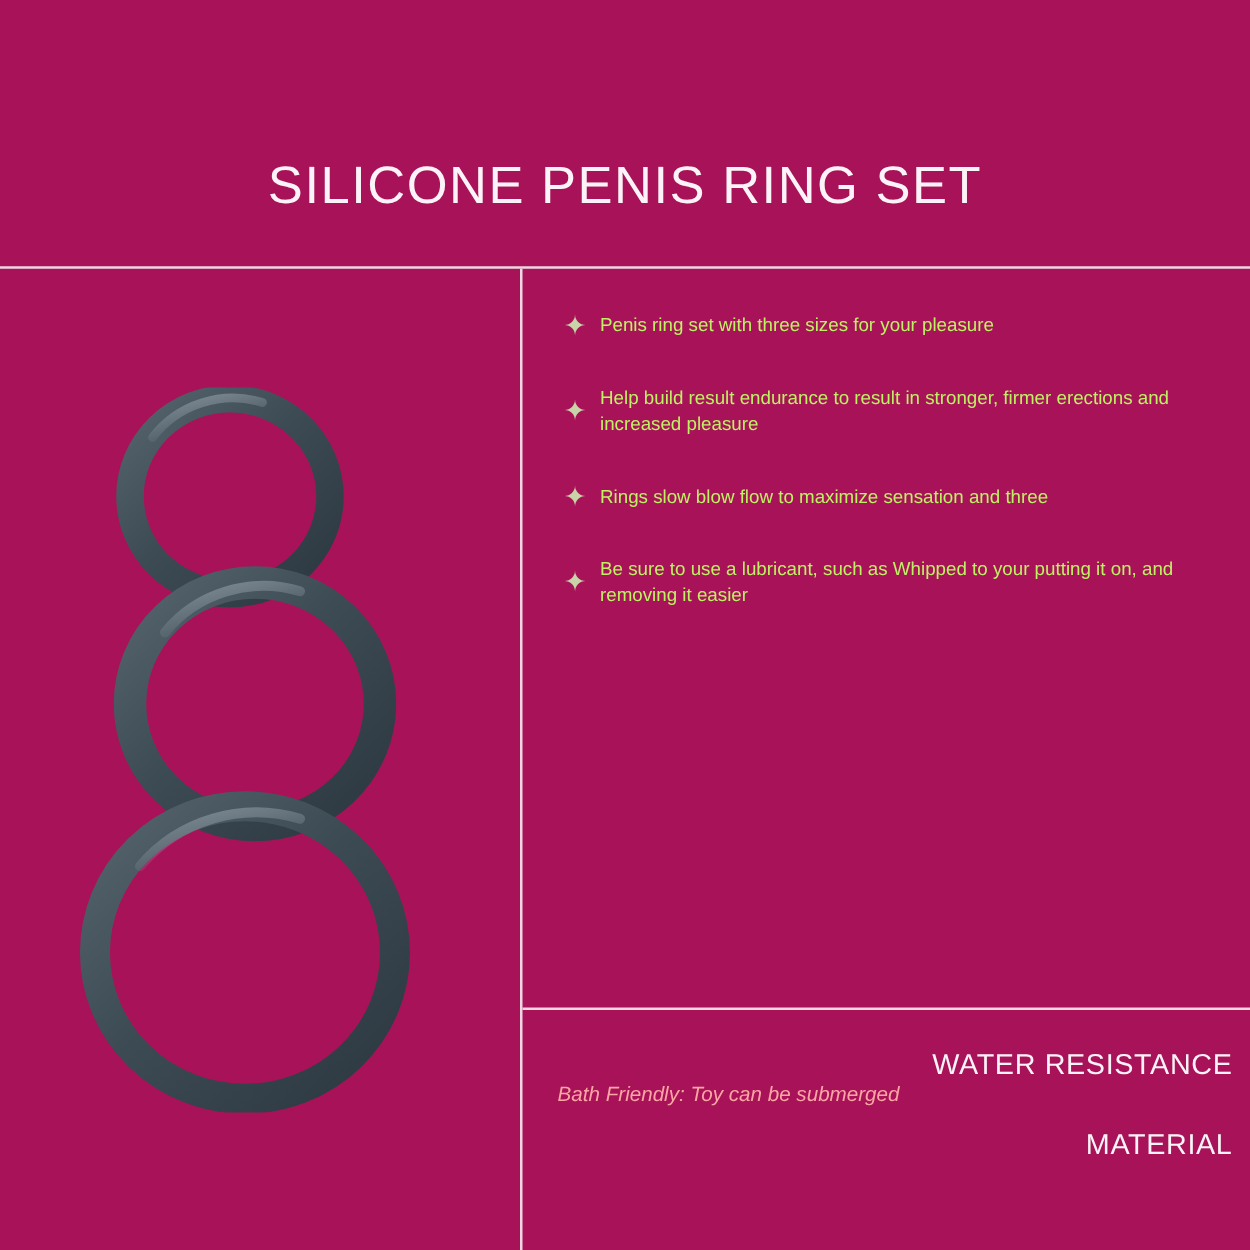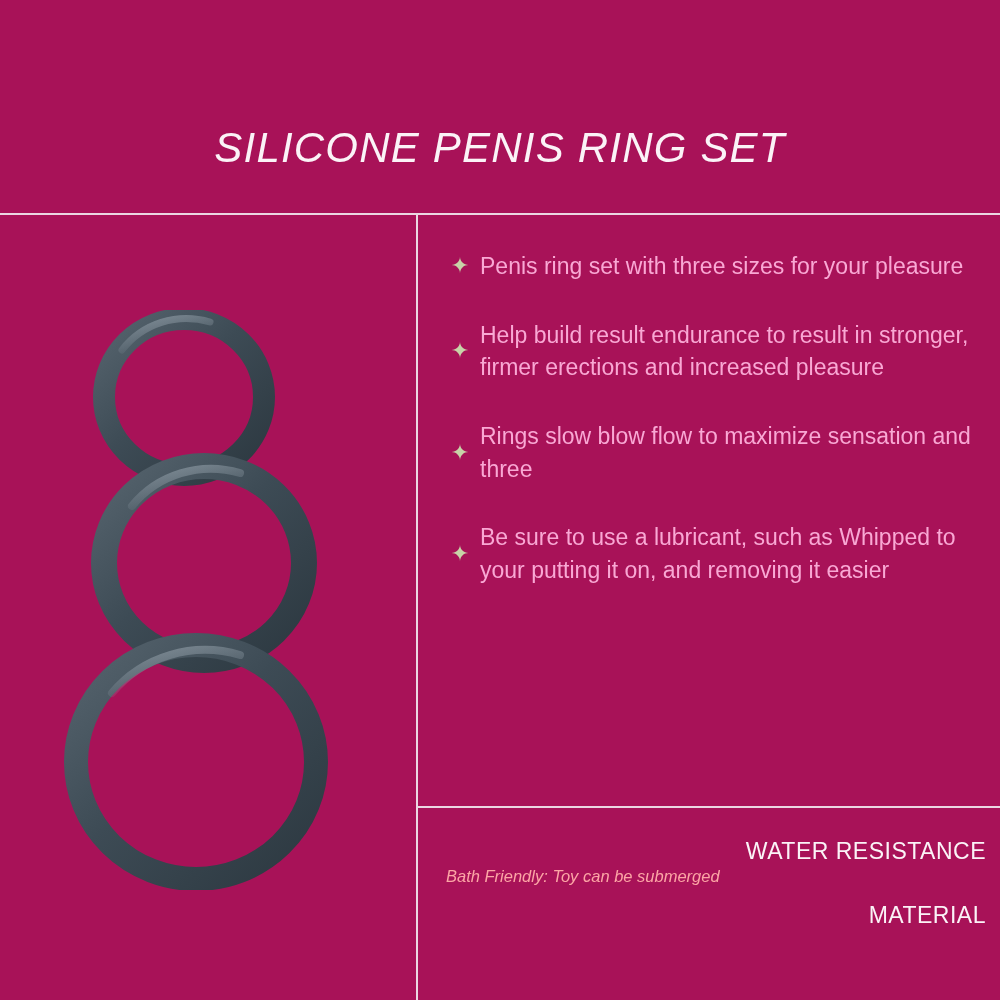--- a/index.html
+++ b/index.html
@@ -49,21 +49,20 @@
     position: absolute;
     top: 124px;
     left: 0;
     width: 1000px;
     text-align: center;
     color: #FBF3F7;
     font-size: 42px;
     letter-spacing: 1.2px;
     font-weight: 400;
     font-family: "Liberation Sans", sans-serif;
-    font-style: italic;
   }
   .rule-top {
     position: absolute;
     top: 213px;
     left: 0;
     width: 1000px;
     height: 2px;
     background: #EBD7E2;
   }
 
@@ -107,22 +106,22 @@
   .feature:last-child { margin-bottom: 0; }
   .bullet {
     flex: 0 0 40px;
     text-align: center;
     color: #C8D3A8;
     font-size: 22px;
     line-height: 1;
   }
   .feature-text {
     flex: 1 1 auto;
-    color: #f9a8d4;
-    font-size: 23px;
+    color: #bef264;
+    font-size: 15px;
     line-height: 1.42;
     font-family: "Liberation Sans", sans-serif;
   }
 
   
   .rule-specs {
     position: absolute;
     top: 806px;
     left: 418px;
     width: 582px;

